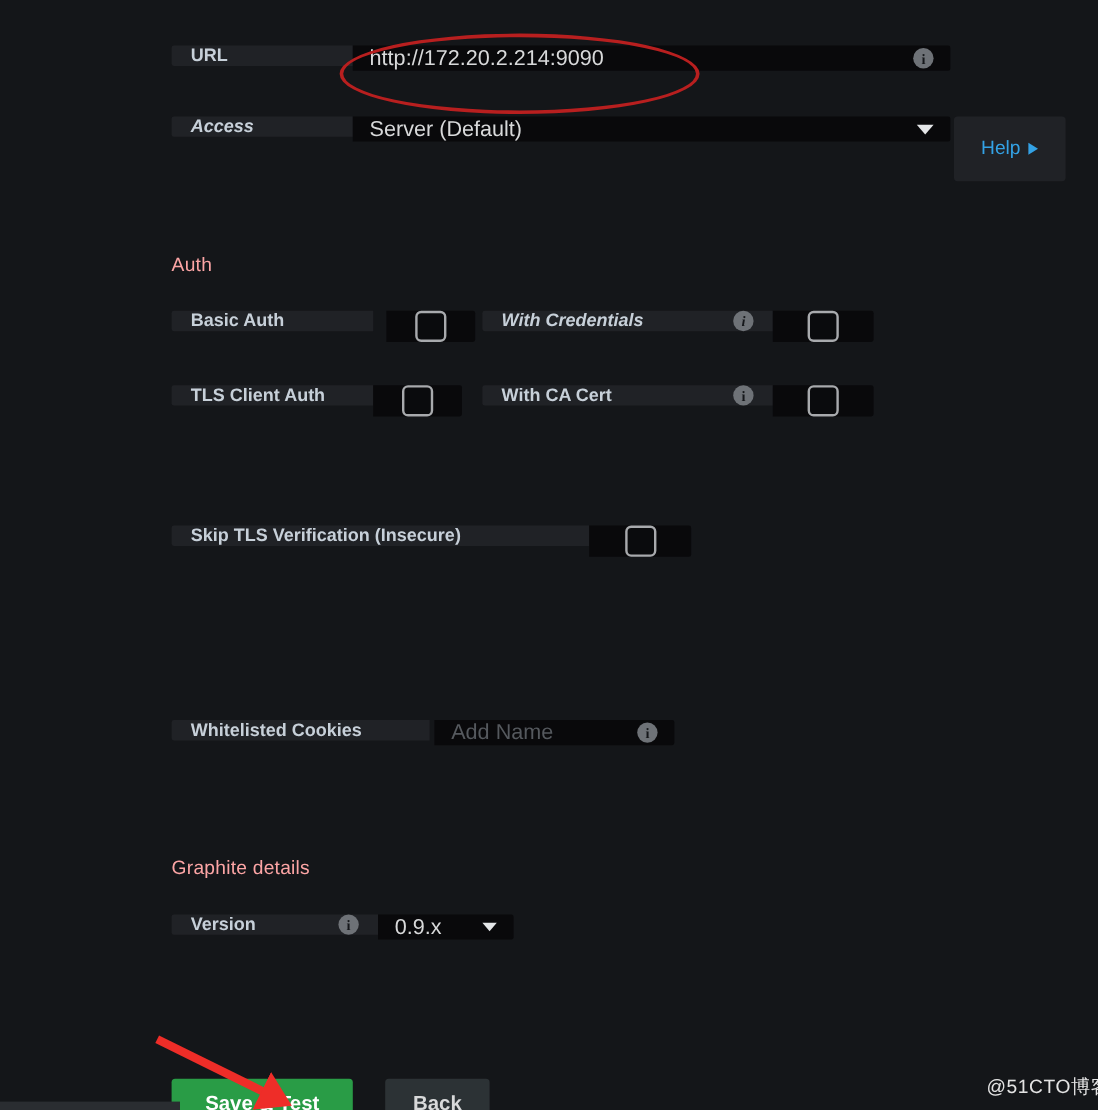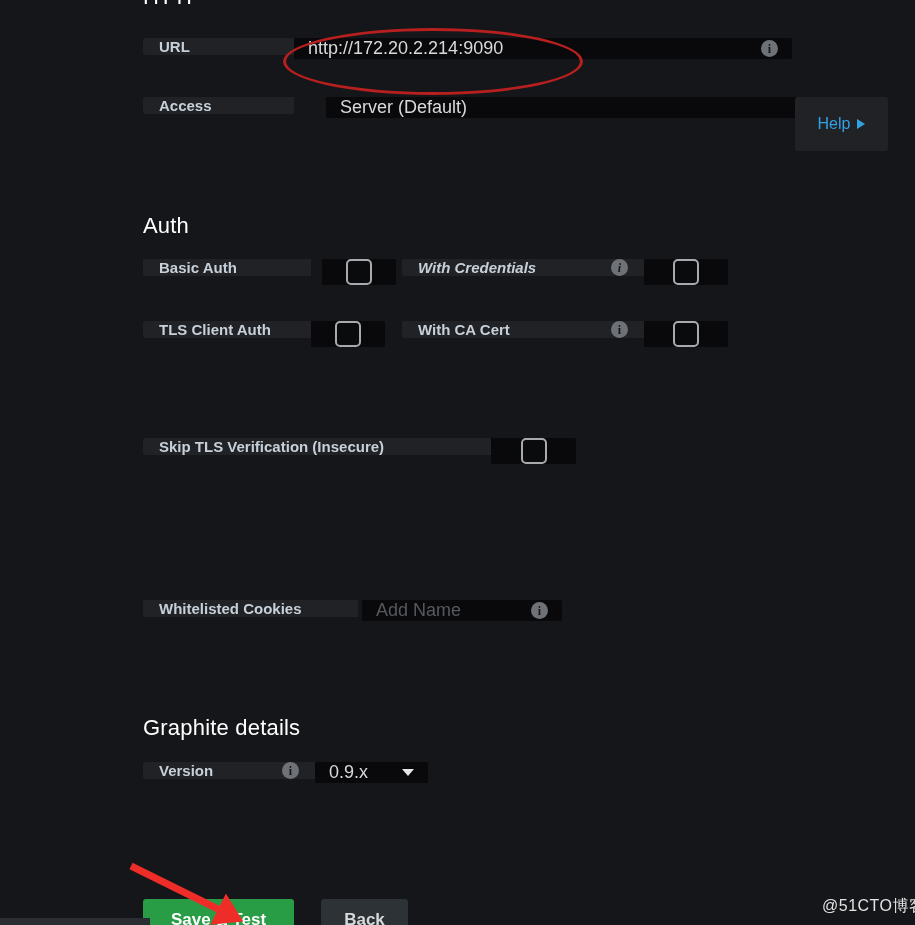--- a/index.html
+++ b/index.html
@@ -12,22 +12,22 @@
   }
   .page {
     position: relative;
     width: 915px; height: 925px;
     background: #141619;
     overflow: hidden;
   }
 
   
   .section-title {
-    color: #ffffff;
-    font-size: 22px;
+    color: #fca5a5;
+    font-size: 16px;
     font-weight: 400;
     letter-spacing: 0.2px;
     position: absolute;
     left: 143px;
     white-space: nowrap;
   }
   .section-title.clipped {
     top: -16px;
   }
 
@@ -174,22 +174,22 @@
     <div class="lbl" style="width:151px;">URL</div>
     <div class="inp" style="width:498px; justify-content:space-between;">
       <span class="val">http://172.20.2.214:9090</span>
       <span class="info-ico">
           <span>i</span>
         </span>
     </div>
   </div>
 
   <div class="row" style="left:143px; top:97px;">
-    <div class="lbl" style="width:151px;">Access</div>
-    <div class="inp" style="width:498px; justify-content:space-between;margin-left:32px;">
+    <div class="lbl" style="width:151px;font-style:italic;">Access</div>
+    <div class="inp" style="width:498px; justify-content:space-between;">
       <span class="val">Server (Default)</span>
       <span class="caret"></span>
     </div>
   </div>
 
   <div class="help-btn" style="left:795px; top:97px; width:93px; height:54px;">
     <span>Help</span>
     <span class="help-tri"></span>
   </div>
 

